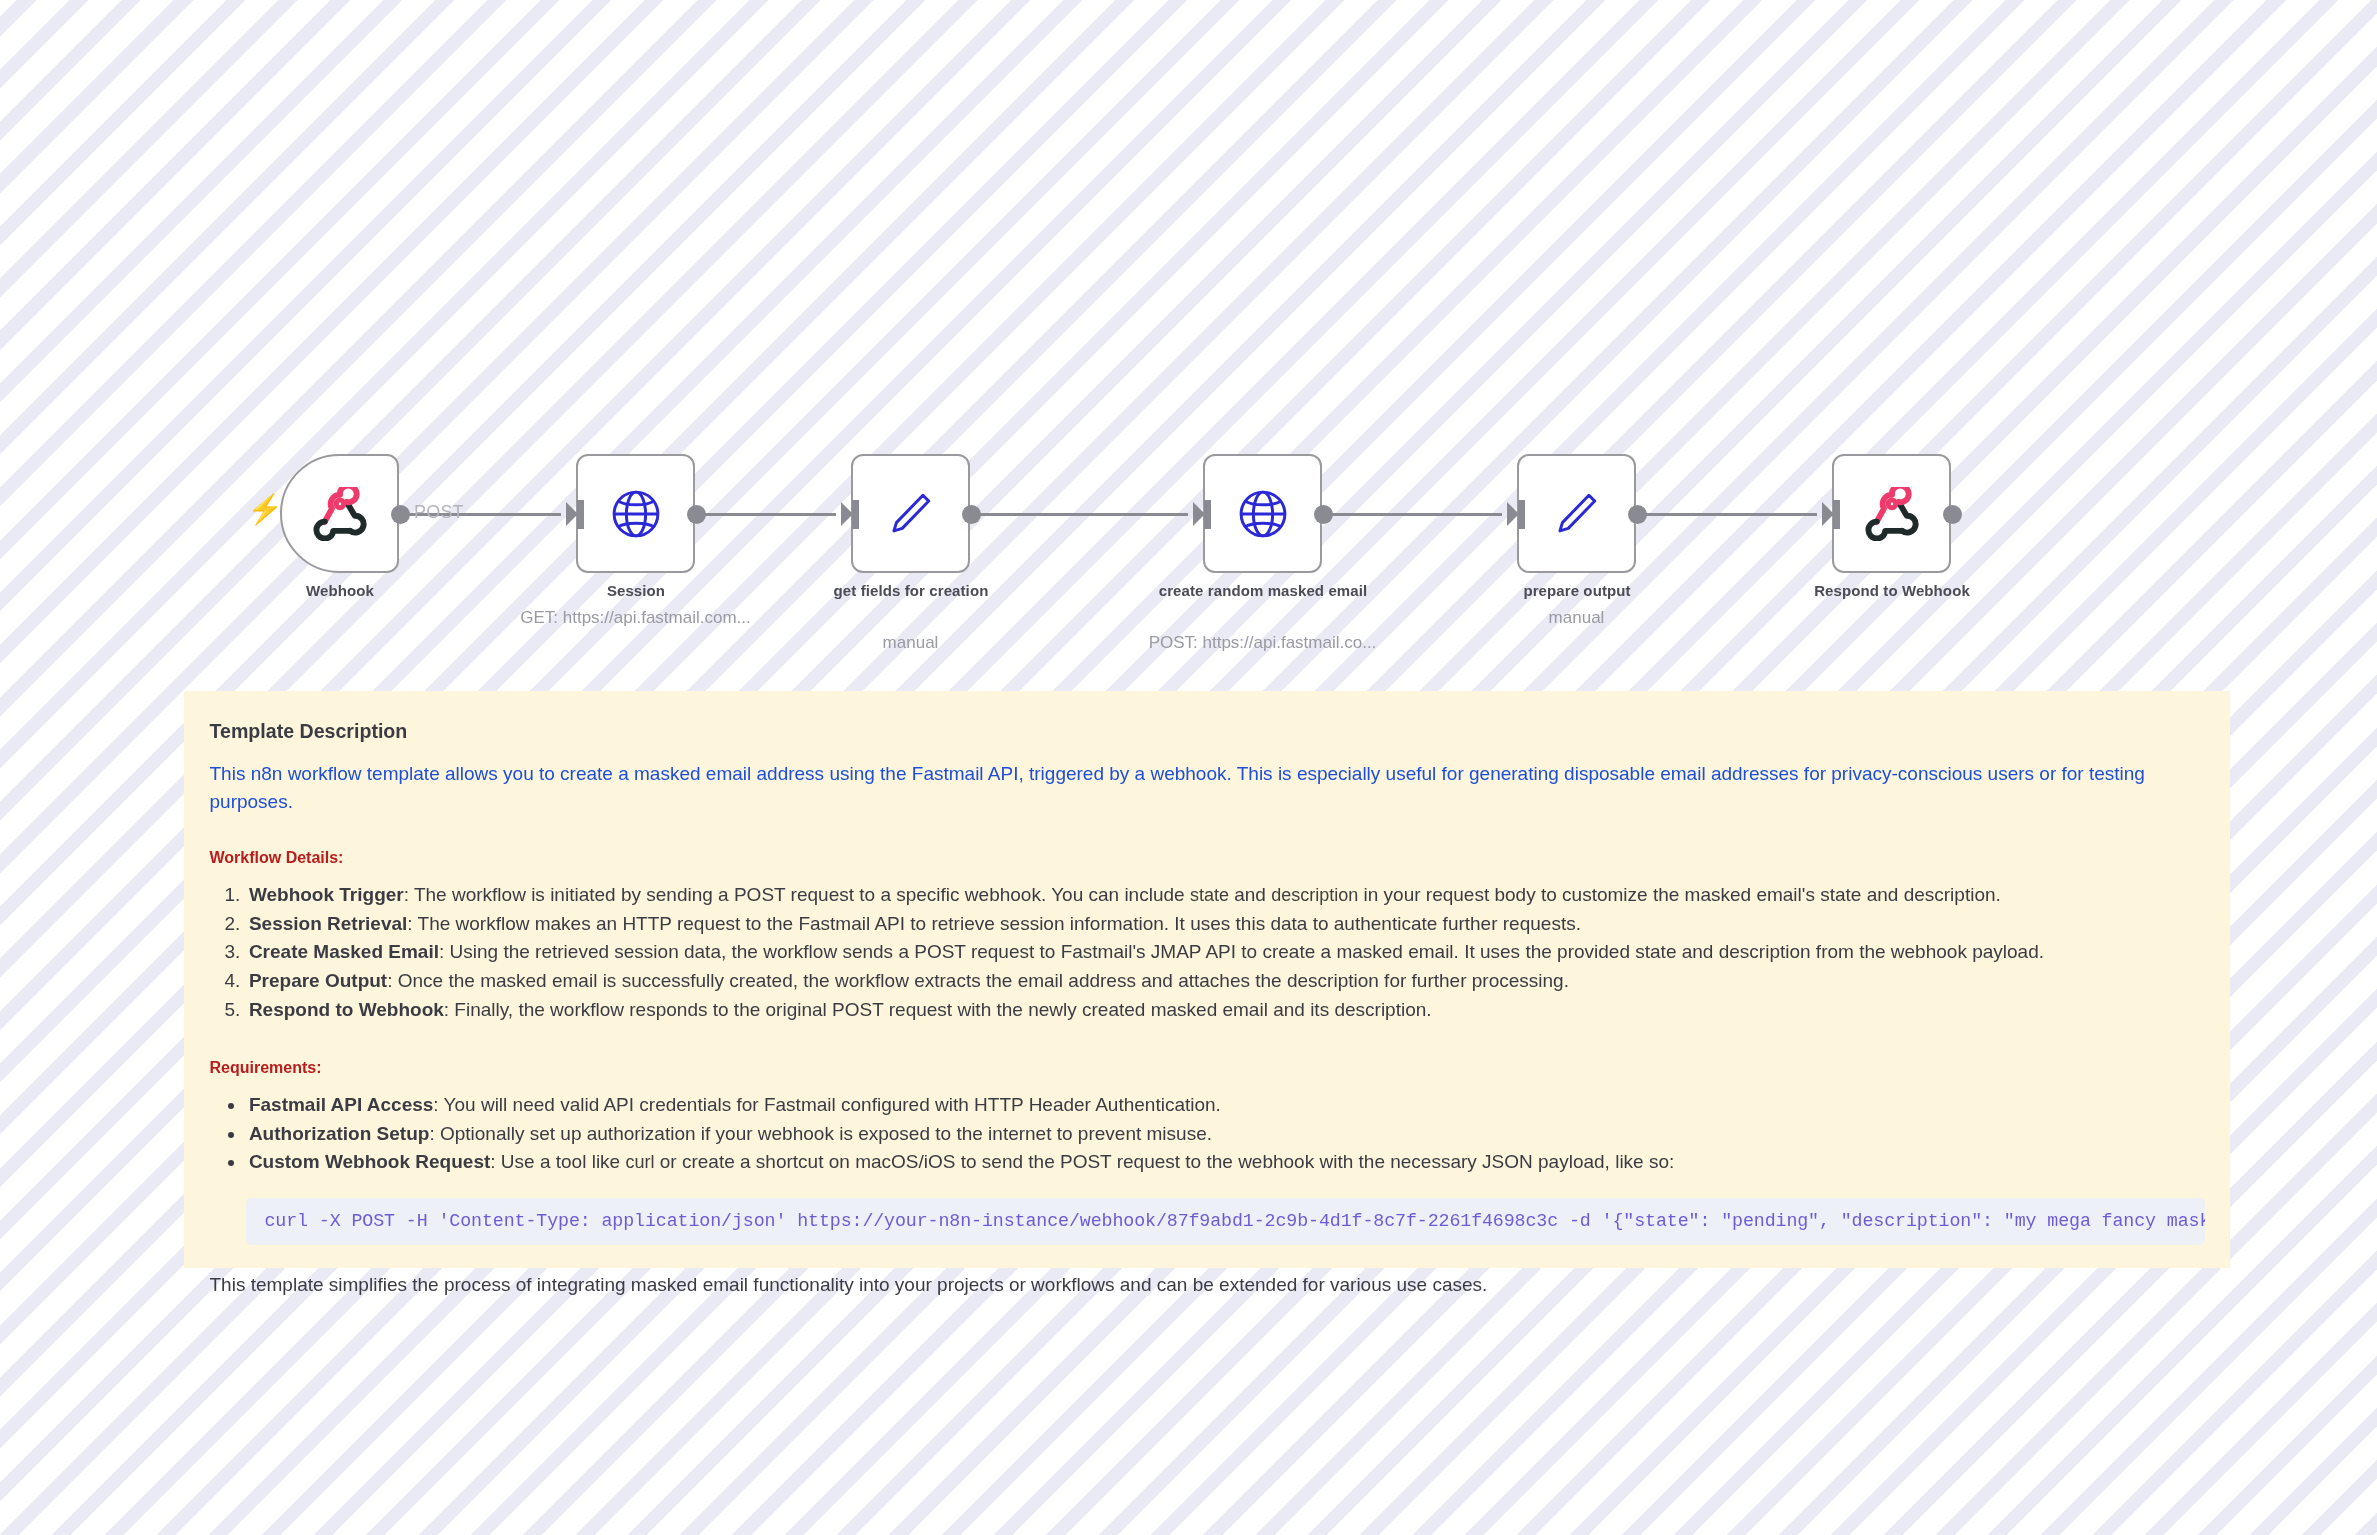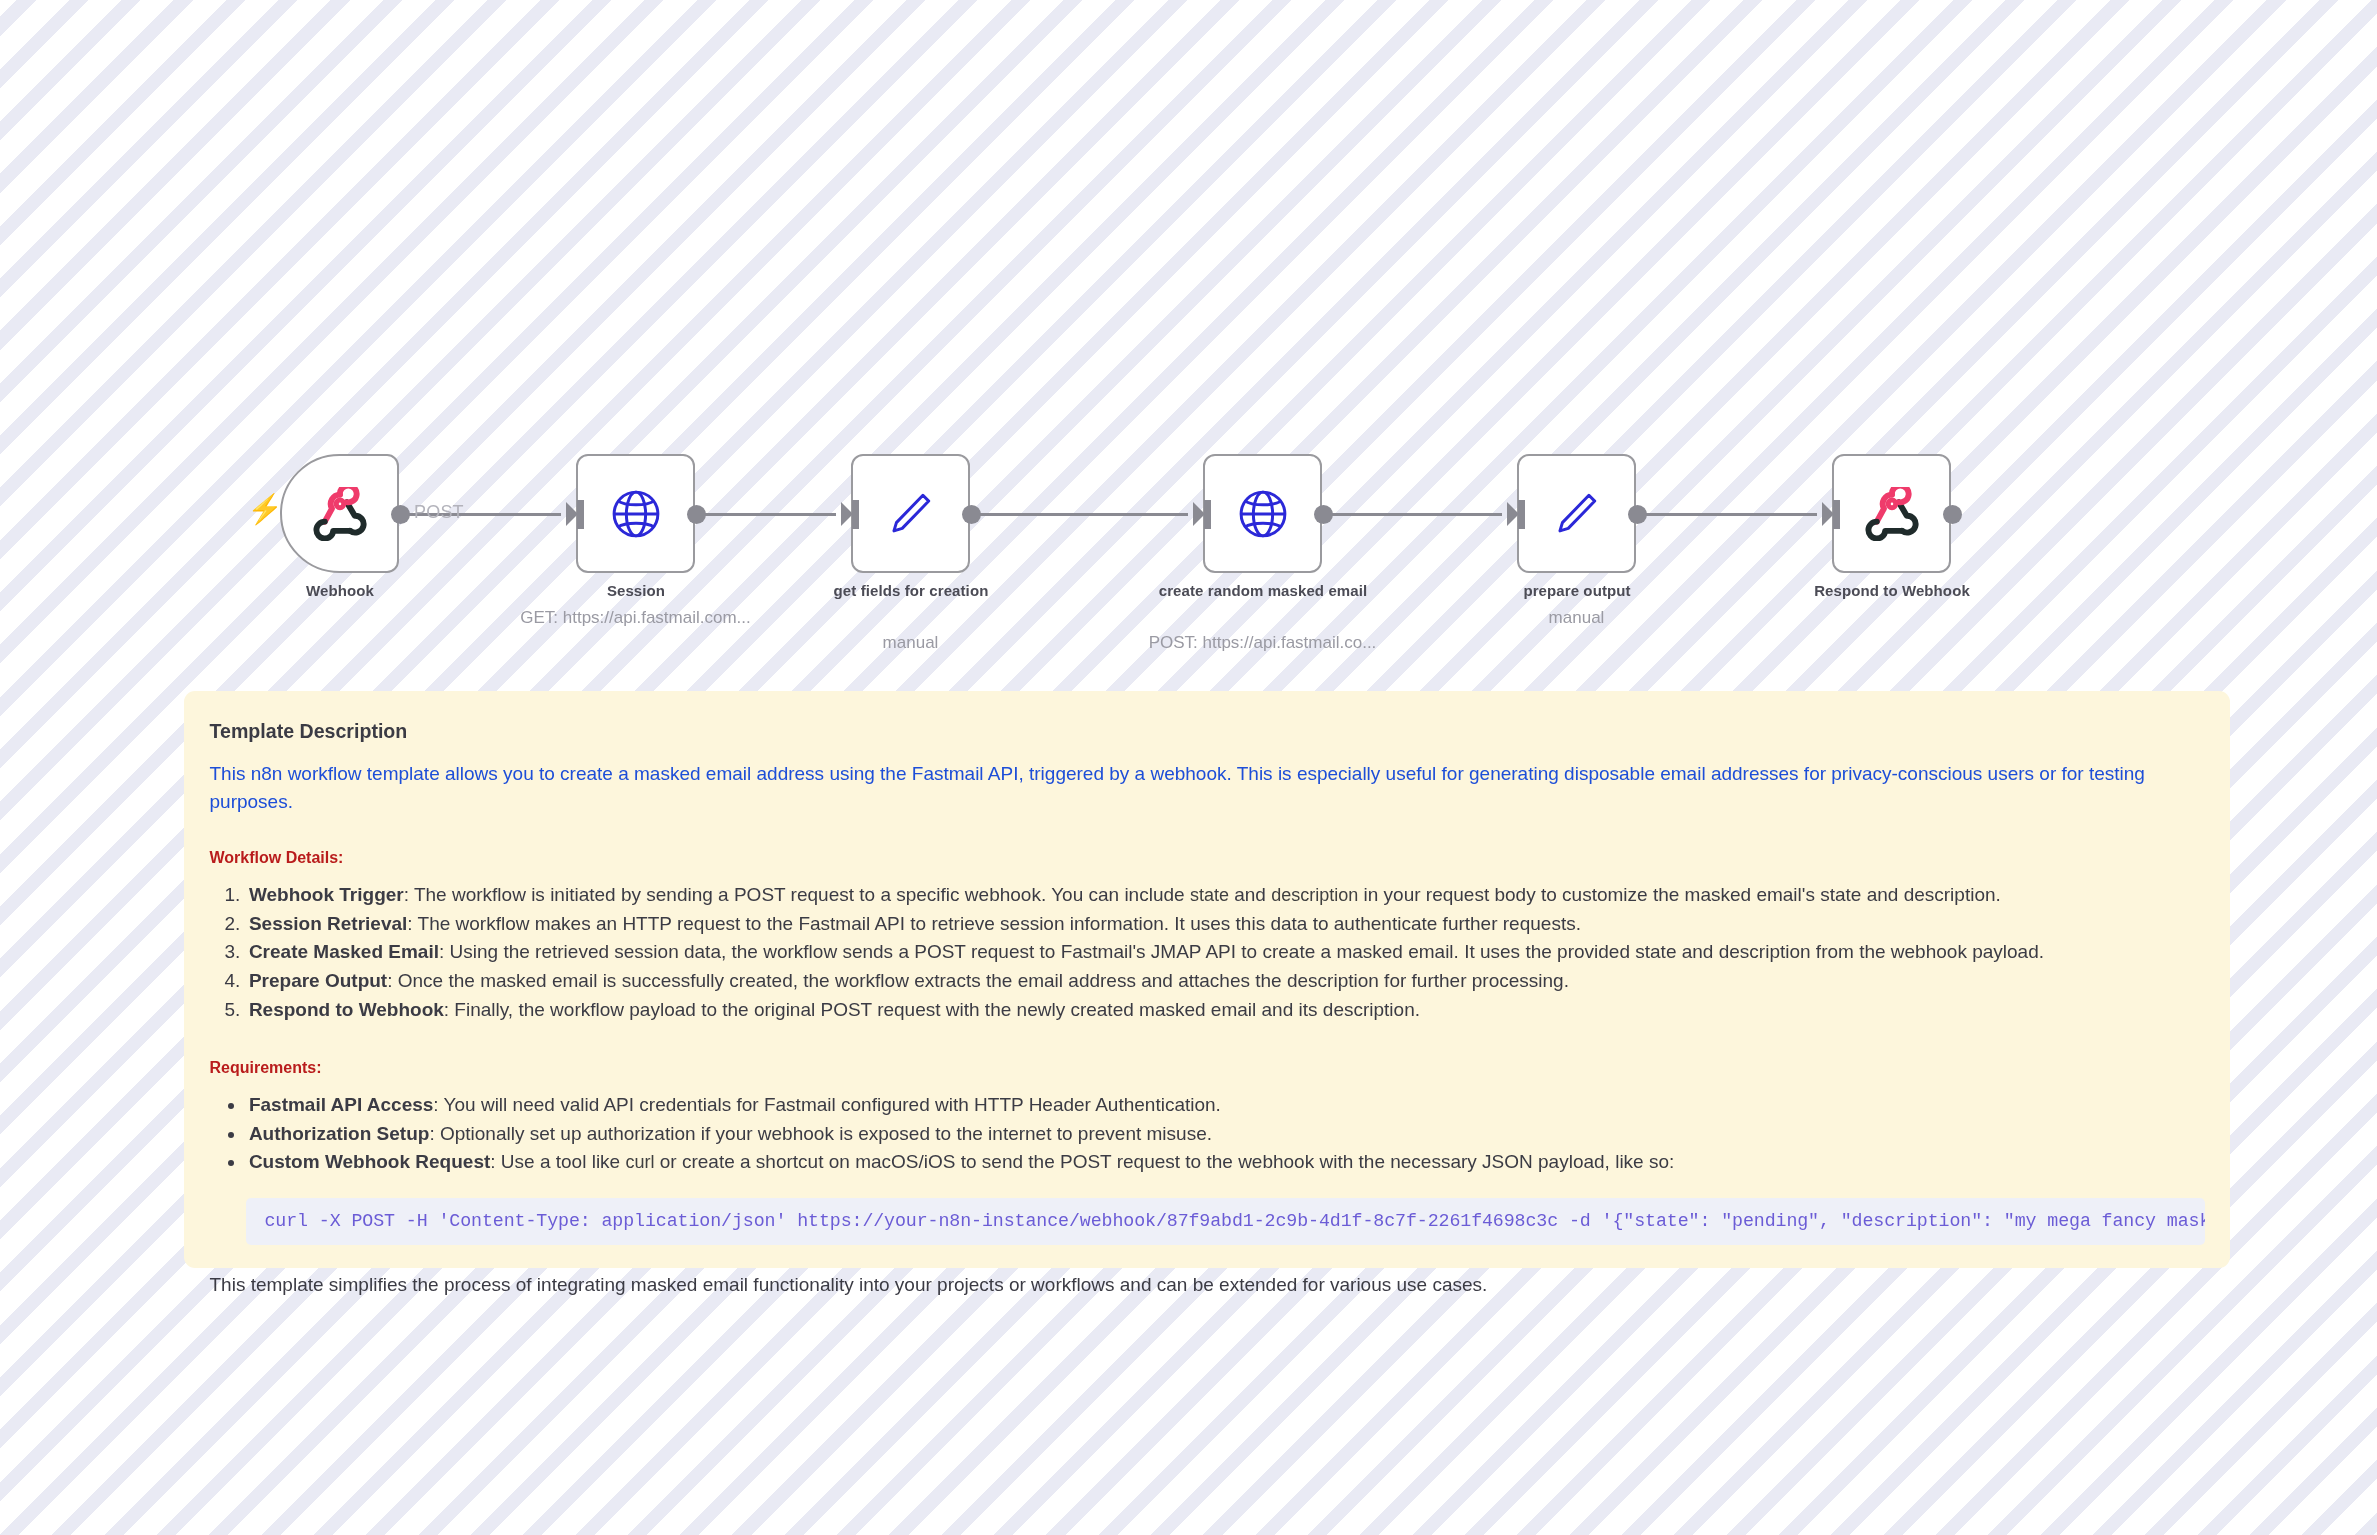--- a/index.html
+++ b/index.html
@@ -141,21 +141,21 @@
   .icon-svg { display: block; }
 
   
   #sticky {
     position: absolute;
     left: 184px;
     top: 691px;
     width: 2046px;
     height: 577px;
     background: #fdf6dc;
-    border-radius: 11px;
+    border-radius: 1px;
     padding: 29px 25.5px 8.5px 25.5px;
   }
 
   .sticky-h {
     font-size: 19.6px;
     font-weight: 700;
     color: #3b3b44;
     margin-bottom: 17px;
   }
 
@@ -348,21 +348,21 @@
 
 <div id="sticky">
     <div class="sticky-h">Template Description</div>
     <div class="sticky-p">This n8n workflow template allows you to create a masked email address using the Fastmail API, triggered by a webhook. This is especially useful for generating disposable email addresses for privacy-conscious users or for testing purposes.</div>
     <div class="sticky-section-h">Workflow Details:</div>
     <ol class="sticky-list">
       <li><span class="li-strong">Webhook Trigger</span><span>: The workflow is initiated by sending a POST request to a specific webhook. You can include </span><code class="inline">state</code><span> and </span><code class="inline">description</code><span> in your request body to customize the masked email's state and description.</span></li>
       <li><span class="li-strong">Session Retrieval</span><span>: The workflow makes an HTTP request to the Fastmail API to retrieve session information. It uses this data to authenticate further requests.</span></li>
       <li><span class="li-strong">Create Masked Email</span><span>: Using the retrieved session data, the workflow sends a POST request to Fastmail's JMAP API to create a masked email. It uses the provided state and description from the webhook payload.</span></li>
       <li><span class="li-strong">Prepare Output</span><span>: Once the masked email is successfully created, the workflow extracts the email address and attaches the description for further processing.</span></li>
-      <li><span class="li-strong">Respond to Webhook</span><span>: Finally, the workflow payload to the original POST request with the newly created masked email and its description.</span></li>
+      <li><span class="li-strong">Respond to Webhook</span><span>: Finally, the workflow responds to the original POST request with the newly created masked email and its description.</span></li>
     </ol>
     <div class="sticky-section-h">Requirements:</div>
     <ul class="sticky-list">
       <li><span class="li-strong">Fastmail API Access</span><span>: You will need valid API credentials for Fastmail configured with HTTP Header Authentication.</span></li>
       <li><span class="li-strong">Authorization Setup</span><span>: Optionally set up authorization if your webhook is exposed to the internet to prevent misuse.</span></li>
       <li><span class="li-strong">Custom Webhook Request</span><span>: Use a tool like </span><code class="inline">curl</code><span> or create a shortcut on macOS/iOS to send the POST request to the webhook with the necessary JSON payload, like so:</span></li>
     </ul>
     <div id="code-block"><code>curl -X POST -H 'Content-Type: application/json' https://your-n8n-instance/webhook/87f9abd1-2c9b-4d1f-8c7f-2261f4698c3c -d '{"state": "pending", "description": "my mega fancy masked email"}</code></div>
     <div class="sticky-footer">This template simplifies the process of integrating masked email functionality into your projects or workflows and can be extended for various use cases.</div>
   </div>

